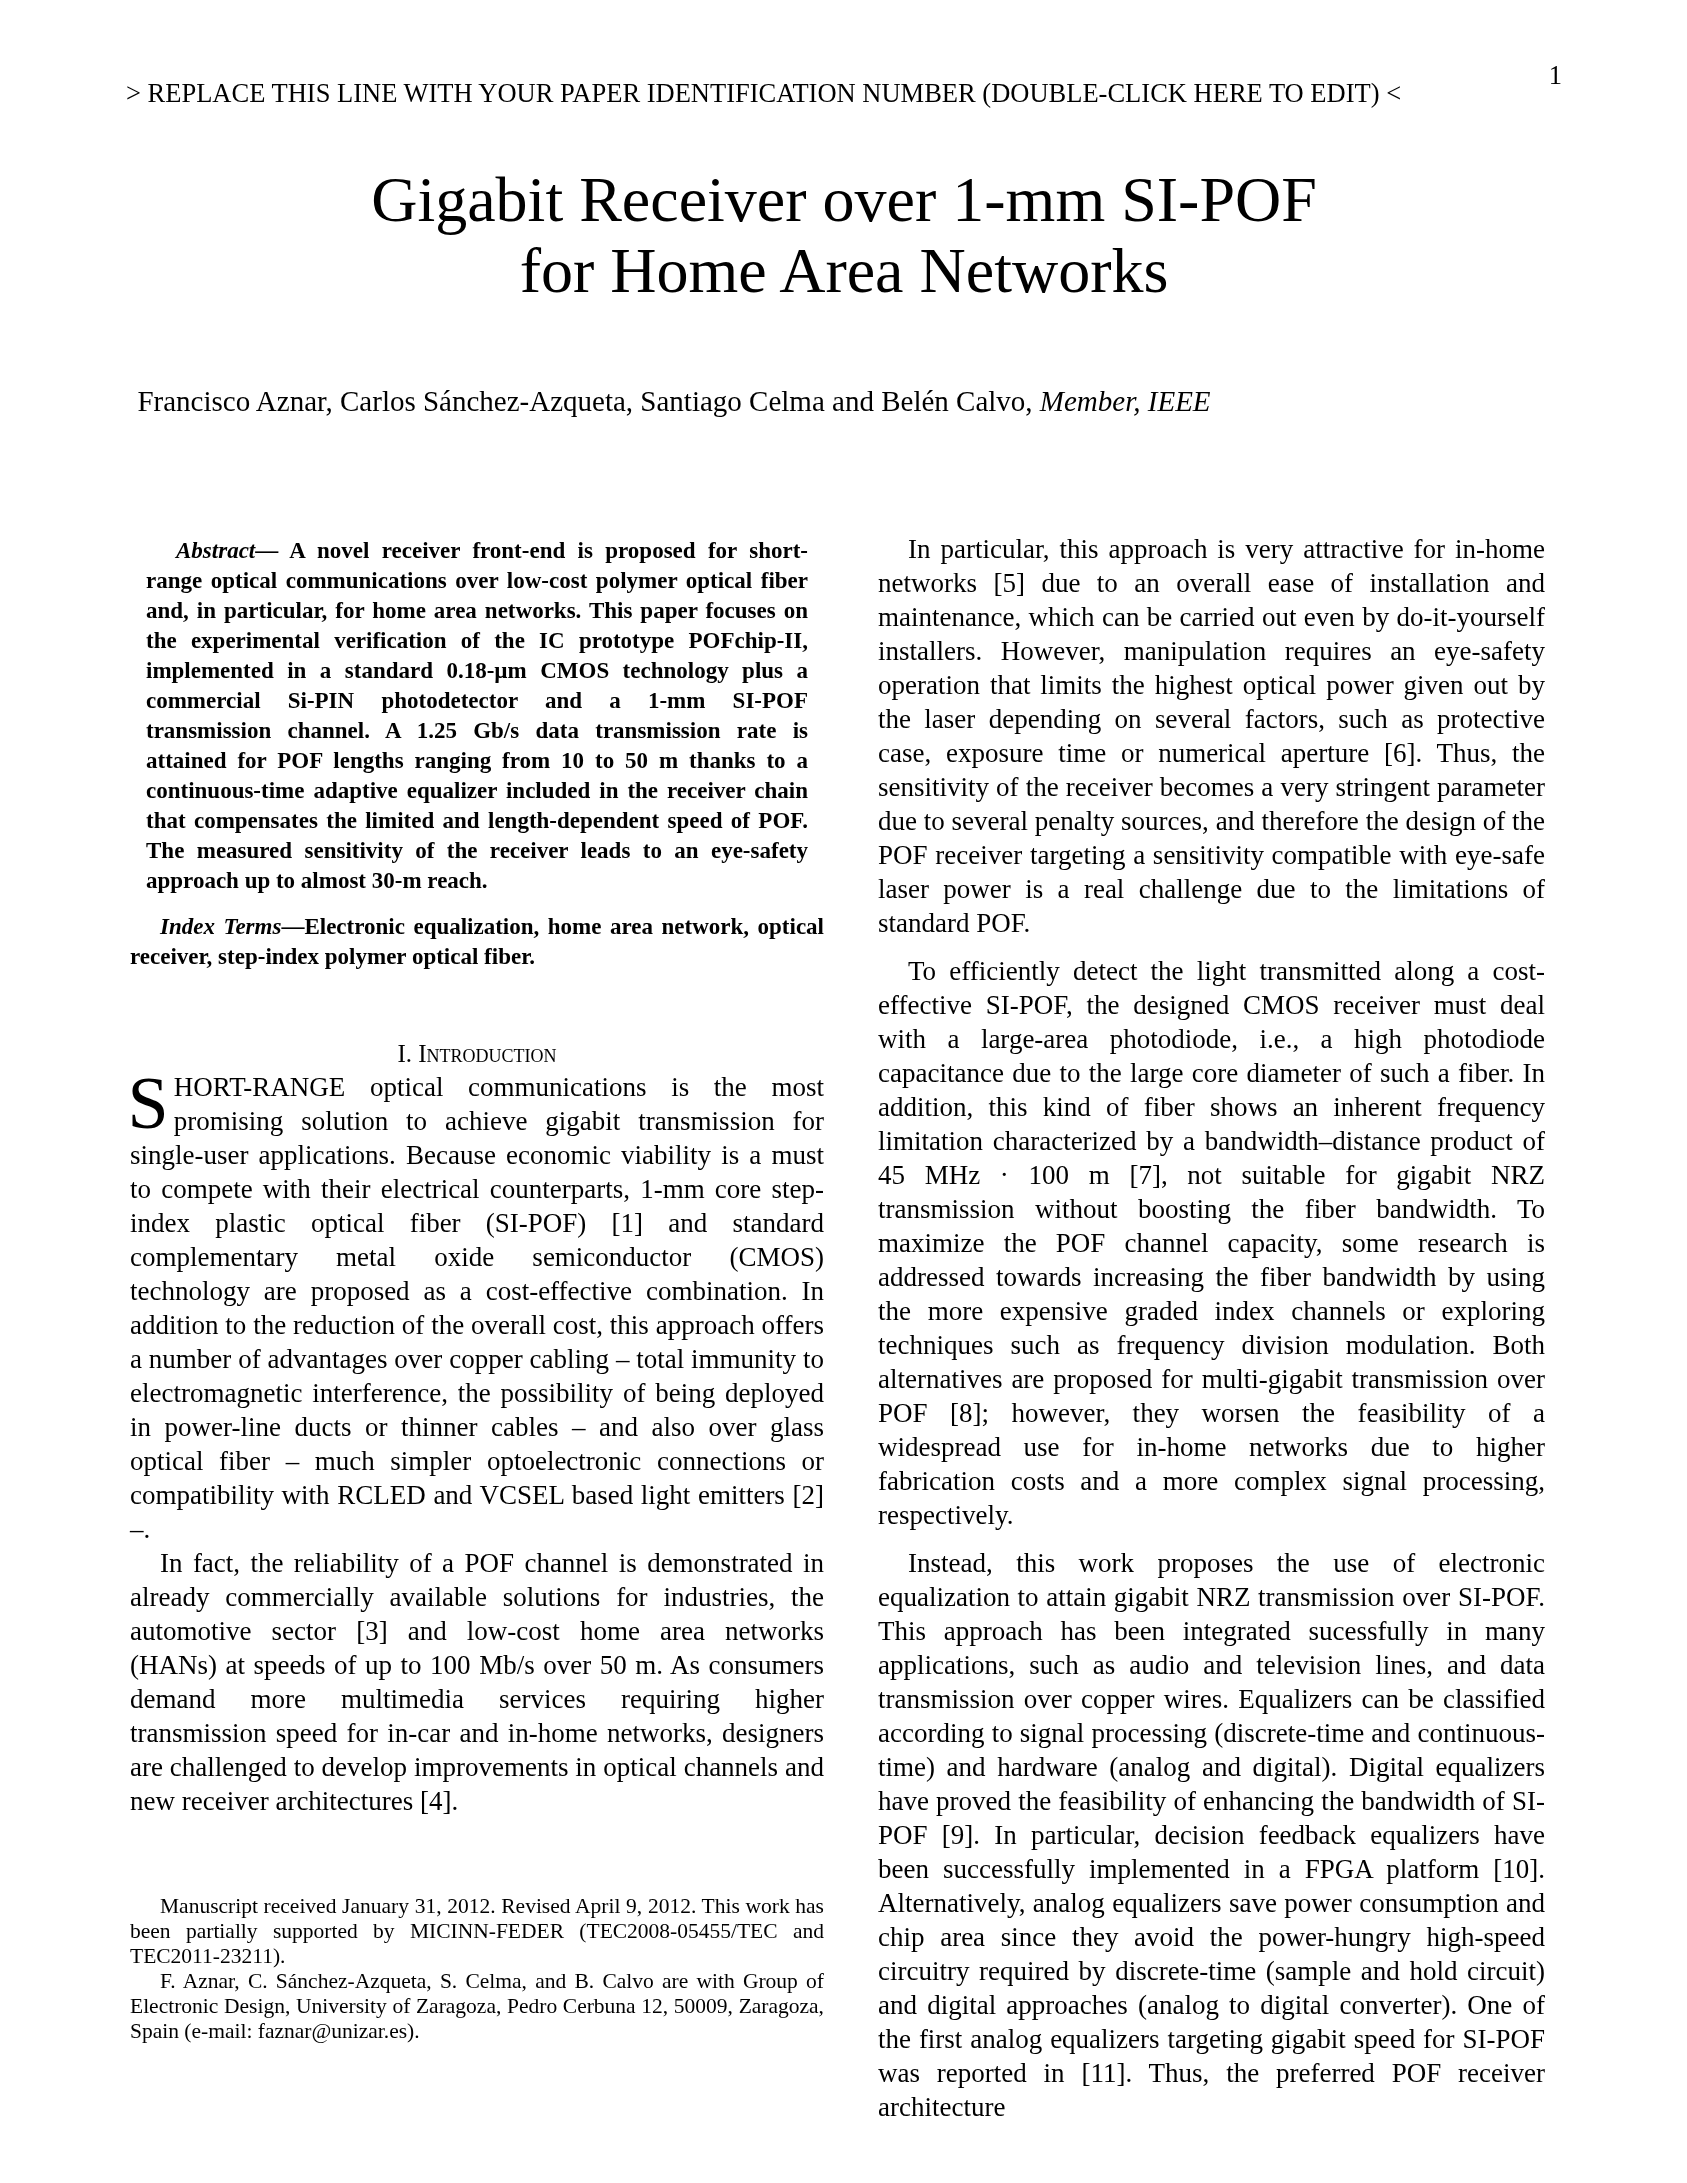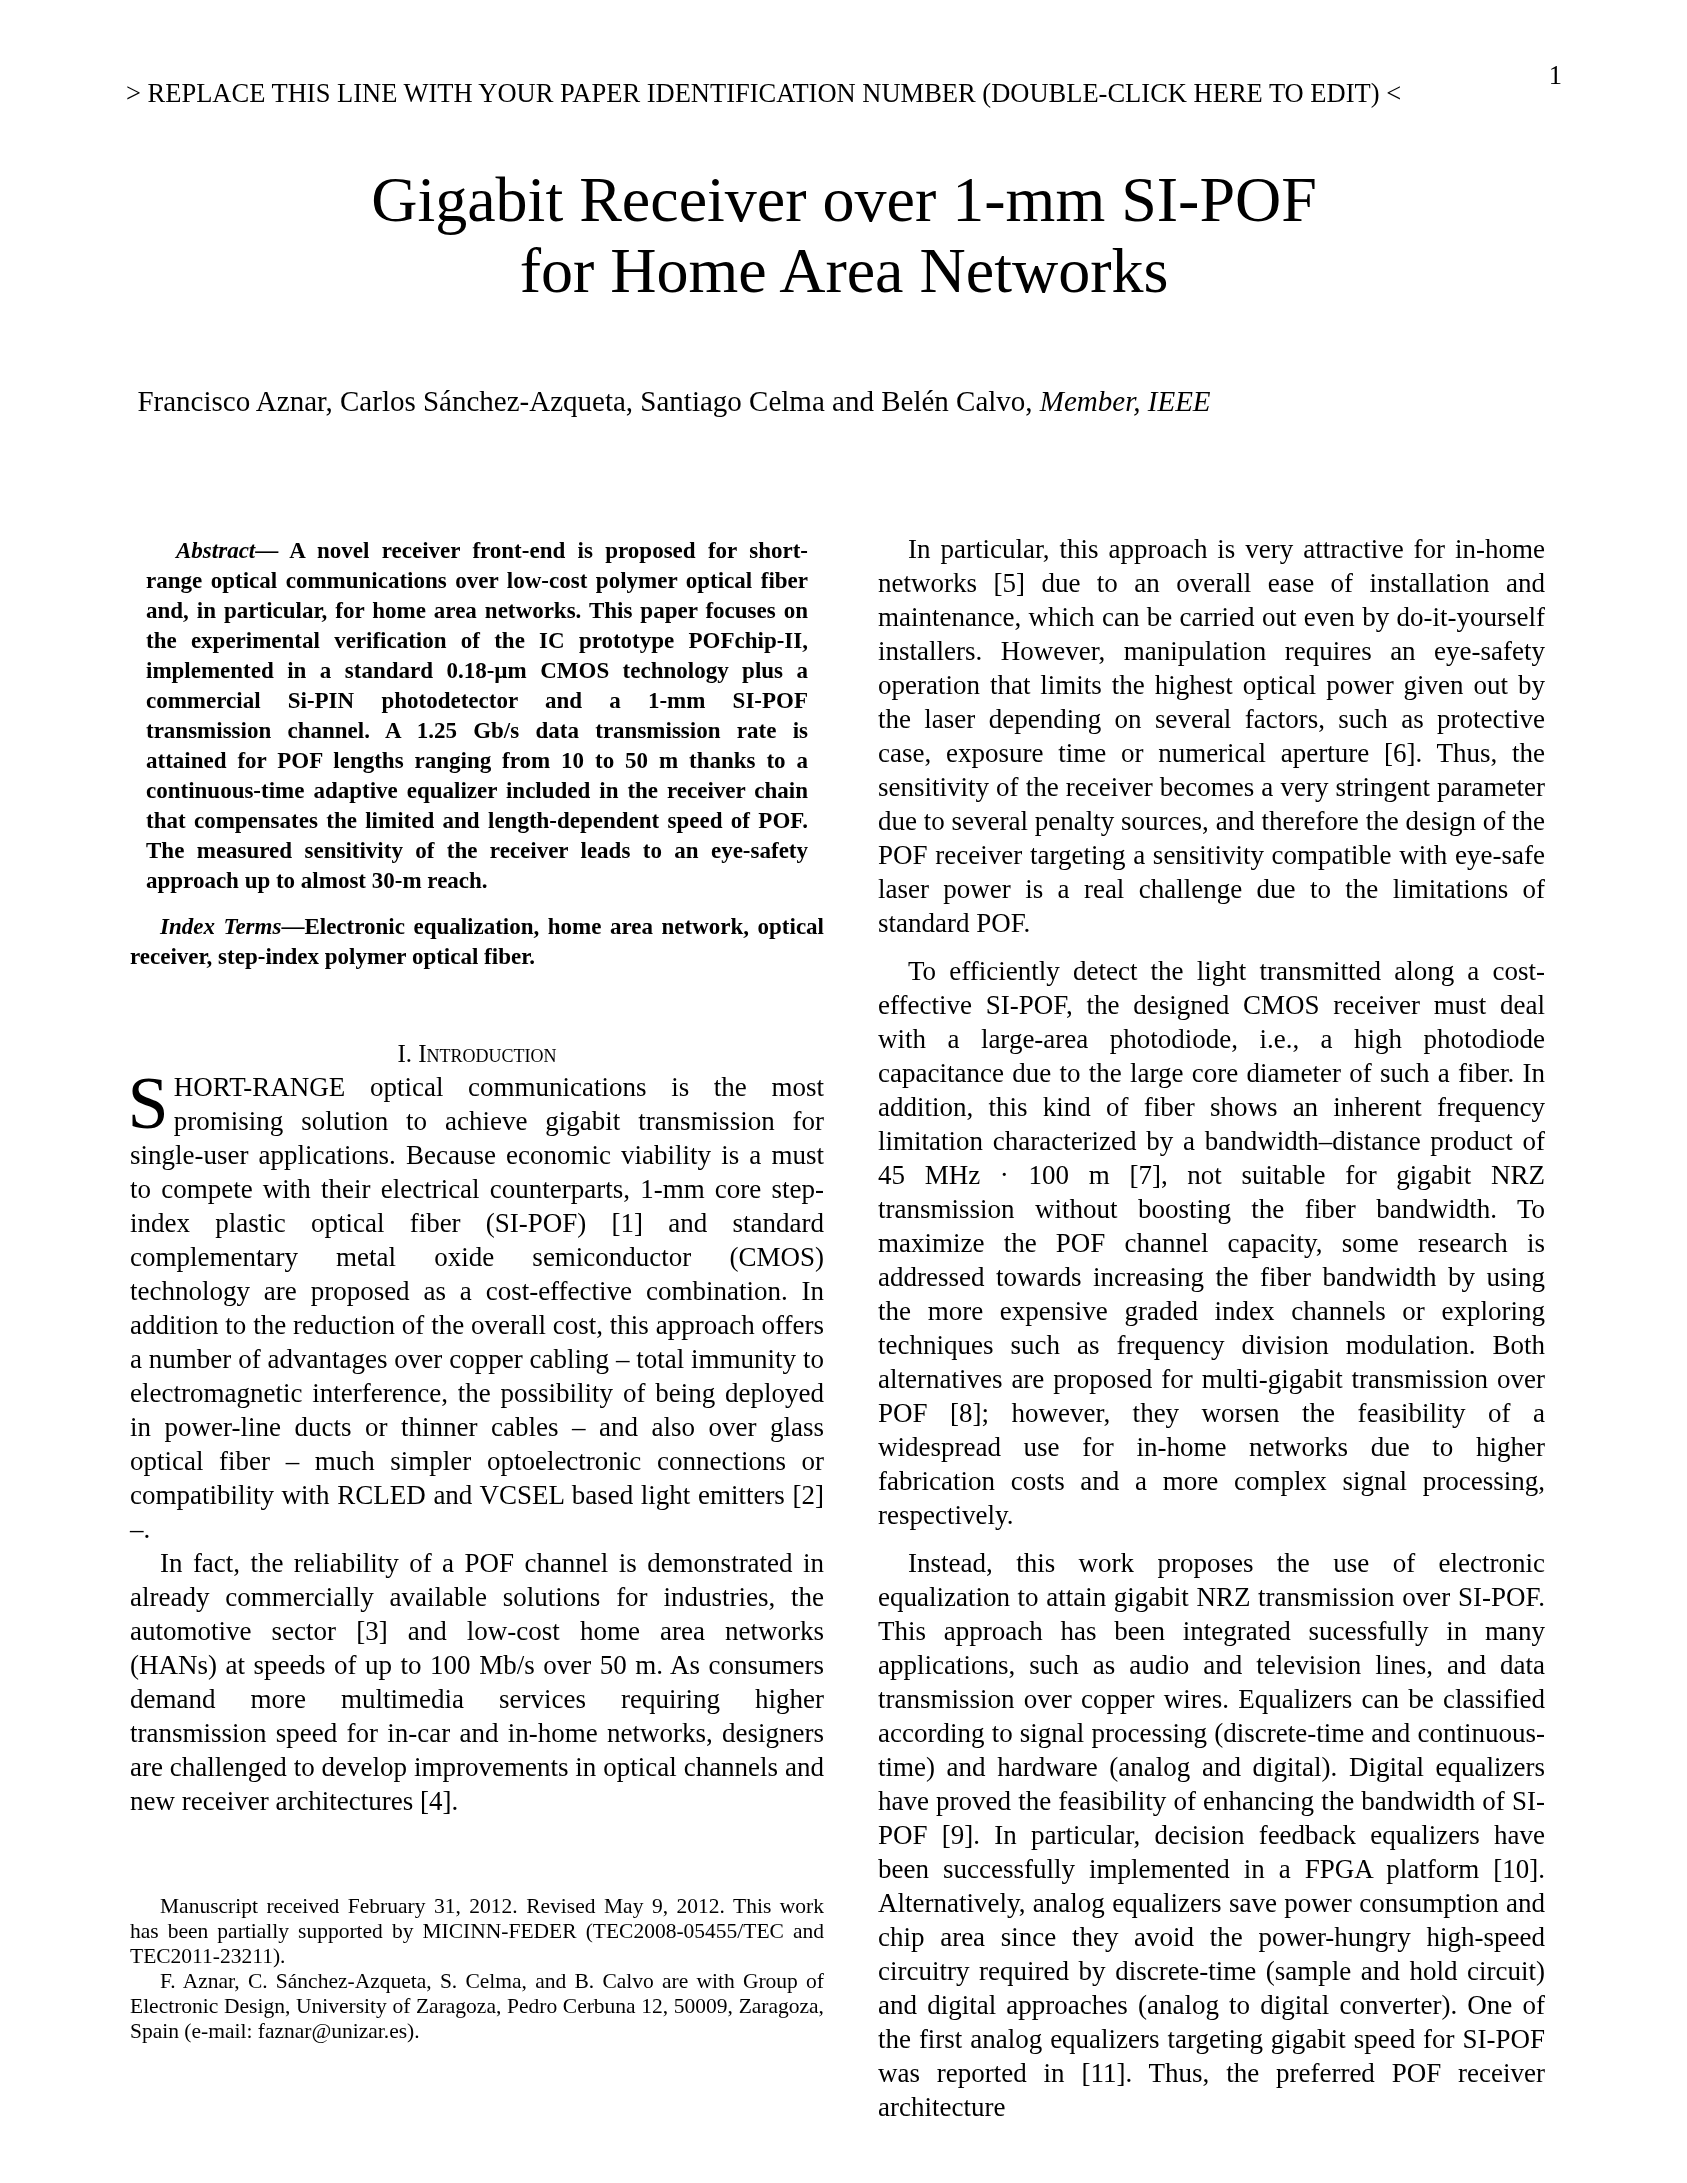--- a/index.html
+++ b/index.html
@@ -52,21 +52,21 @@
 
   <div class="section-heading">I. Introduction</div>
 
   <div class="body">
     <p class="first"><span class="dropcap">S</span><span>HORT-RANGE optical communications is the most promising solution to achieve gigabit transmission for single-user applications. Because economic viability is a must to compete with their electrical counterparts, 1-mm core step-index plastic optical fiber (SI-POF) [1] and standard complementary metal oxide semiconductor (CMOS) technology are proposed as a cost-effective combination. In addition to the reduction of the overall cost, this approach offers a number of advantages over copper cabling – total immunity to electromagnetic interference, the possibility of being deployed in power-line ducts or thinner cables – and also over glass optical fiber – much simpler optoelectronic connections or compatibility with RCLED and VCSEL based light emitters [2] –.</span></p>
     <p>In fact, the reliability of a POF channel is demonstrated in already commercially available solutions for industries, the automotive sector [3] and low-cost home area networks (HANs) at speeds of up to 100 Mb/s over 50 m. As consumers demand more multimedia services requiring higher transmission speed for in-car and in-home networks, designers are challenged to develop improvements in optical channels and new receiver architectures [4].</p>
   </div>
 </div>
 
 <div class="footnotes">
-  <p>Manuscript received February 31, 2012. Revised May 9, 2012. This work has been partially supported by MICINN-FEDER (TEC2008-05455/TEC and TEC2011-23211).</p>
+  <p>Manuscript received January 31, 2012. Revised April 9, 2012. This work has been partially supported by MICINN-FEDER (TEC2008-05455/TEC and TEC2011-23211).</p>
   <p>F. Aznar, C. Sánchez-Azqueta, S. Celma, and B. Calvo are with Group of Electronic Design, University of Zaragoza, Pedro Cerbuna 12, 50009, Zaragoza, Spain (e-mail: faznar@unizar.es).</p>
 </div>
 
 <div class="col col-right right">
   <p>In particular, this approach is very attractive for in-home networks [5] due to an overall ease of installation and maintenance, which can be carried out even by do-it-yourself installers. However, manipulation requires an eye-safety operation that limits the highest optical power given out by the laser depending on several factors, such as protective case, exposure time or numerical aperture [6]. Thus, the sensitivity of the receiver becomes a very stringent parameter due to several penalty sources, and therefore the design of the POF receiver targeting a sensitivity compatible with eye-safe laser power is a real challenge due to the limitations of standard POF.</p>
   <p>To efficiently detect the light transmitted along a cost-effective SI-POF, the designed CMOS receiver must deal with a large-area photodiode, i.e., a high photodiode capacitance due to the large core diameter of such a fiber. In addition, this kind of fiber shows an inherent frequency limitation characterized by a bandwidth–distance product of 45 MHz · 100 m [7], not suitable for gigabit NRZ transmission without boosting the fiber bandwidth. To maximize the POF channel capacity, some research is addressed towards increasing the fiber bandwidth by using the more expensive graded index channels or exploring techniques such as frequency division modulation. Both alternatives are proposed for multi-gigabit transmission over POF [8]; however, they worsen the feasibility of a widespread use for in-home networks due to higher fabrication costs and a more complex signal processing, respectively.</p>
   <p>Instead, this work proposes the use of electronic equalization to attain gigabit NRZ transmission over SI-POF. This approach has been integrated sucessfully in many applications, such as audio and television lines, and data transmission over copper wires. Equalizers can be classified according to signal processing (discrete-time and continuous-time) and hardware (analog and digital). Digital equalizers have proved the feasibility of enhancing the bandwidth of SI-POF [9]. In particular, decision feedback equalizers have been successfully implemented in a FPGA platform [10]. Alternatively, analog equalizers save power consumption and chip area since they avoid the power-hungry high-speed circuitry required by discrete-time (sample and hold circuit) and digital approaches (analog to digital converter). One of the first analog equalizers targeting gigabit speed for SI-POF was reported in [11]. Thus, the preferred POF receiver architecture</p>
 </div>
 
 

